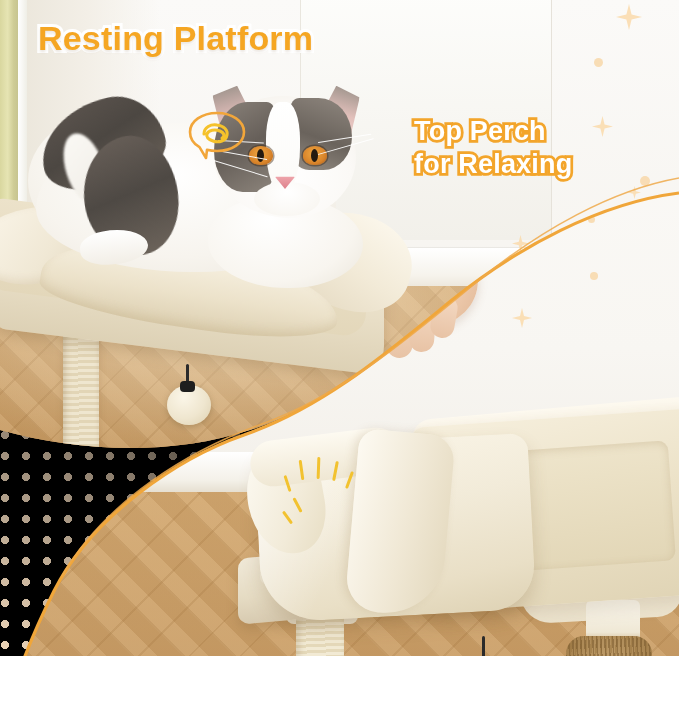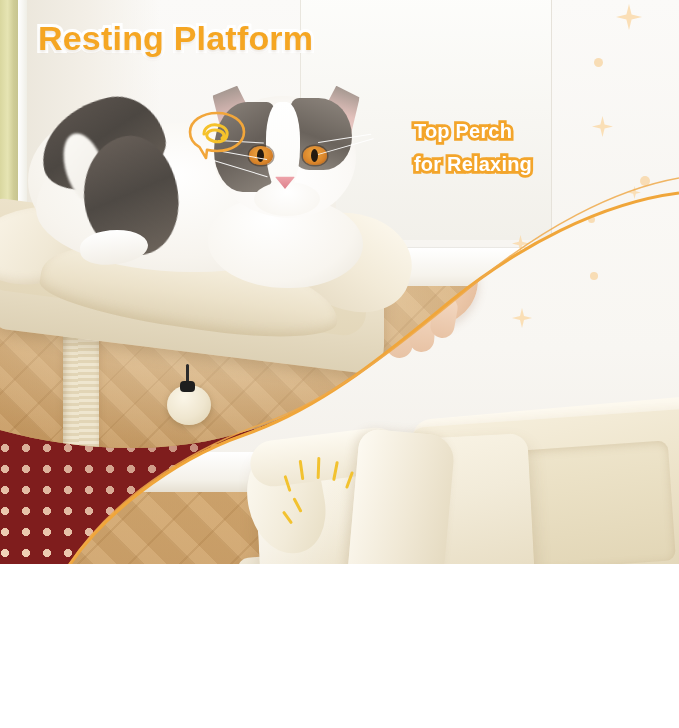--- a/index.html
+++ b/index.html
@@ -1,22 +1,22 @@
 <!DOCTYPE html>
 <html><head>
 <meta charset="utf-8">
 <style>
   html,body{margin:0;padding:0;background:#fff;}
   body{font-family:"Liberation Sans",sans-serif;}
 
   #stage{
     position:relative;
-    width:679px;height:564px;
+    width:679px;height:656px;
     overflow:hidden;
-    background:#7f1d1d;
+    background:#000000;
   }
 
   
   .dots{
     position:absolute;left:0;bottom:0;width:480px;height:310px;
     background-image:radial-gradient(circle at 5px 5px, #FBE2C4 3.8px, rgba(251,226,196,0) 4.3px);
     background-size:21px 21px;
     -webkit-mask-image:linear-gradient(to top right, rgba(0,0,0,.95) 0%, rgba(0,0,0,.55) 42%, rgba(0,0,0,0) 78%);
     mask-image:linear-gradient(to top right, rgba(0,0,0,.95) 0%, rgba(0,0,0,.55) 42%, rgba(0,0,0,0) 78%);
     z-index:1;
@@ -382,21 +382,21 @@
 
   #title-resting{
     left:38px;top:18px;font-size:34px;line-height:40px;
     color:#F5A623;
     -webkit-text-stroke:6px #ffffff;
     paint-order:stroke fill;
     text-shadow:0 2px 3px rgba(120,90,50,.16);
   }
 
   #title-top-perch{
-    left:414px;top:115px;font-size:20px;line-height:33px;
+    left:414px;top:115px;font-size:27px;line-height:33px;
     color:#ffffff;
     -webkit-text-stroke:5.5px #F3A52B;
     paint-order:stroke fill;
   }
   #title-detach{
     left:16px;top:576px;font-size:27px;line-height:36px;text-align:right;
     width:274px;
     color:#ffffff;
     -webkit-text-stroke:5.5px #F3A52B;
     paint-order:stroke fill;

